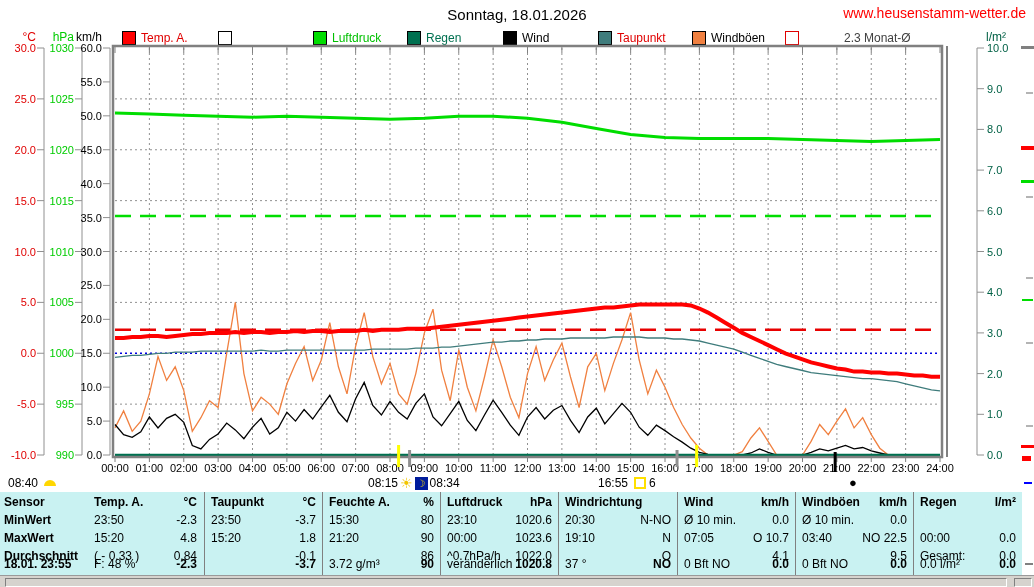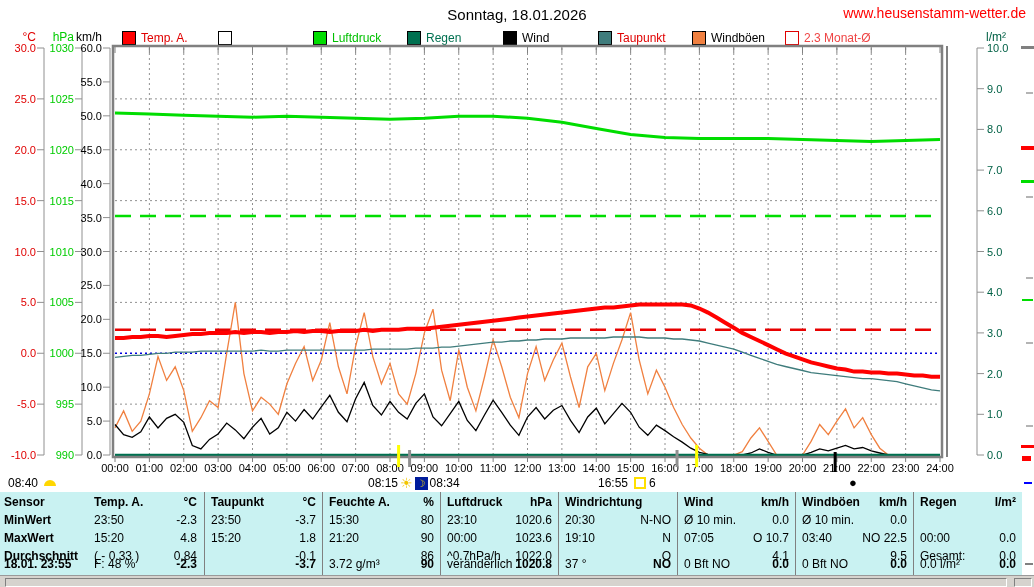--- a/index.html
+++ b/index.html
@@ -69,21 +69,21 @@
 <div class="legend-item" style="left:598px">
     <span class="lbox" style="background: rgb(63, 124, 124); border-color: rgb(0, 0, 0);"></span>
     <span style="color: rgb(224, 0, 0);">Taupunkt</span>
   </div>
 <div class="legend-item" style="left:692px">
     <span class="lbox" style="background: rgb(240, 128, 64); border-color: rgb(0, 0, 0);"></span>
     <span style="color: rgb(0, 0, 0);">Windböen</span>
   </div>
 <div class="legend-item" style="left:785px">
     <span class="lbox" style="background: rgb(255, 255, 255); border-color: rgb(224, 0, 0);"></span>
-    <span style="color: #ef4444;">2.3 Monat-Ø</span>
+    <span style="color: #404040; margin-left: 40px;">2.3 Monat-Ø</span>
   </div>
 
 <svg id="chart" width="1034" height="492">
     <line x1="149.375" y1="48" x2="149.375" y2="455" stroke="#909090" stroke-width="1" stroke-dasharray="2 3"></line>
     <line x1="183.75" y1="48" x2="183.75" y2="455" stroke="#909090" stroke-width="1" stroke-dasharray="2 3"></line>
     <line x1="218.125" y1="48" x2="218.125" y2="455" stroke="#909090" stroke-width="1" stroke-dasharray="2 3"></line>
     <line x1="252.5" y1="48" x2="252.5" y2="455" stroke="#909090" stroke-width="1" stroke-dasharray="2 3"></line>
     <line x1="286.875" y1="48" x2="286.875" y2="455" stroke="#909090" stroke-width="1" stroke-dasharray="2 3"></line>
     <line x1="321.25" y1="48" x2="321.25" y2="455" stroke="#909090" stroke-width="1" stroke-dasharray="2 3"></line>
     <line x1="355.625" y1="48" x2="355.625" y2="455" stroke="#909090" stroke-width="1" stroke-dasharray="2 3"></line>

